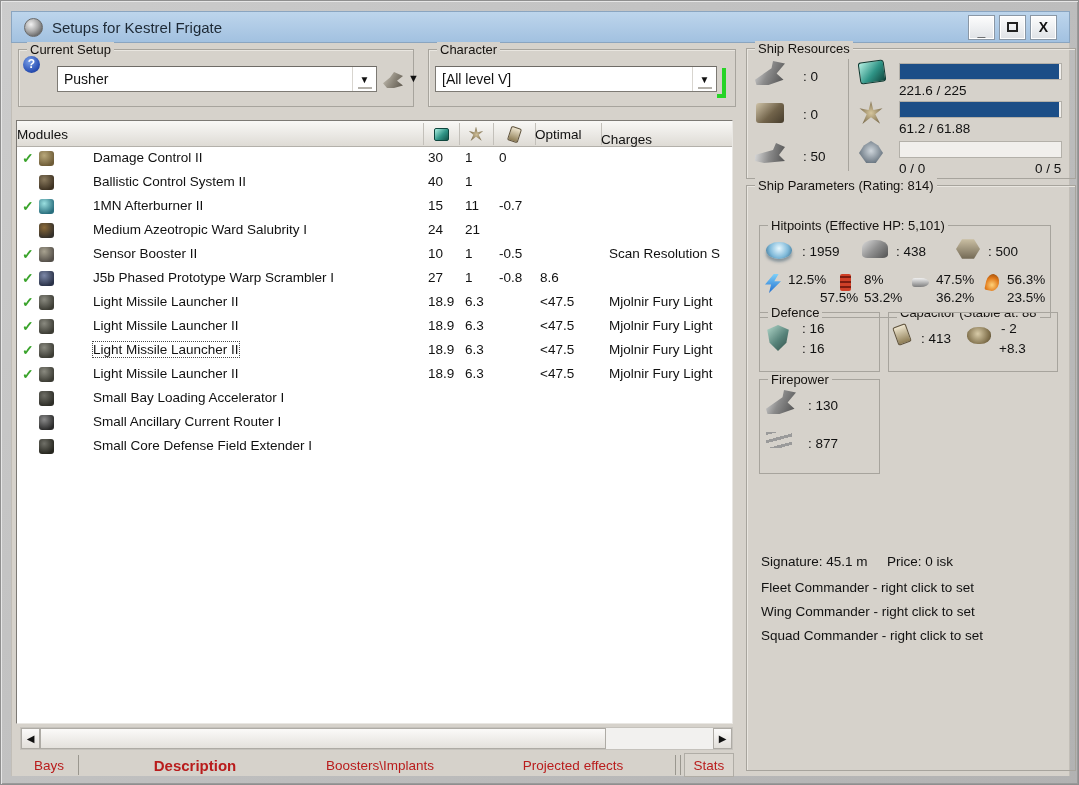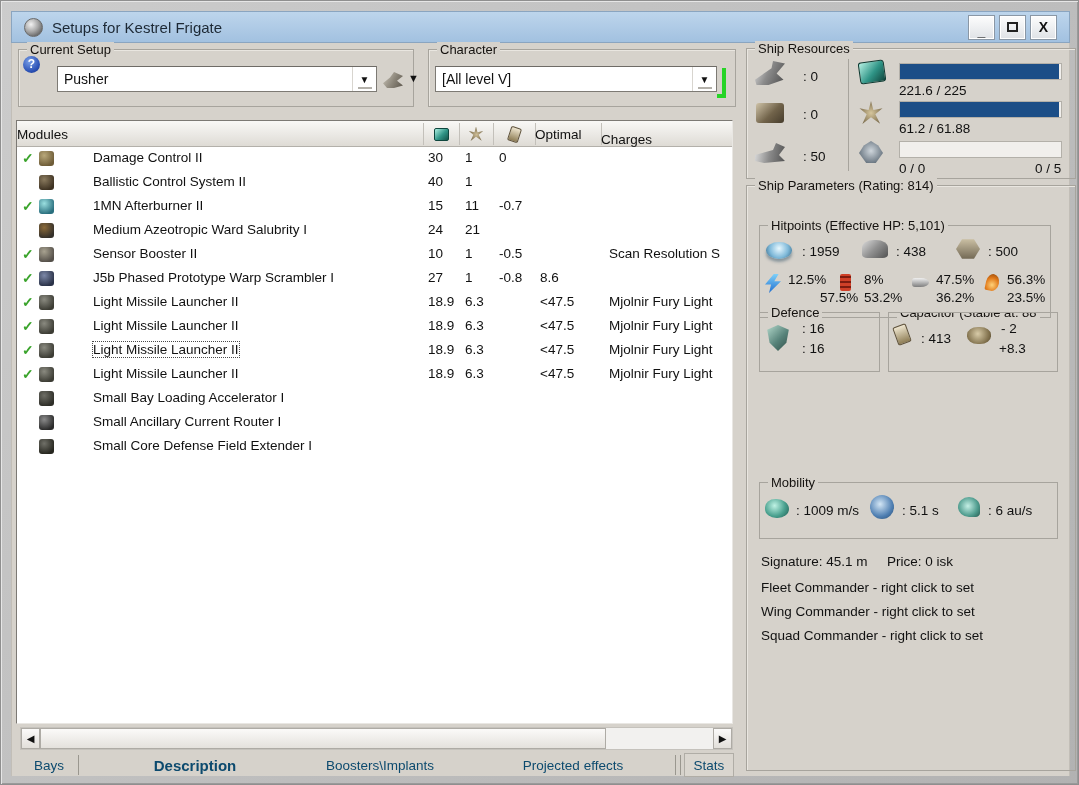--- a/index.html
+++ b/index.html
@@ -55,21 +55,21 @@
   .mc.chg { left: 592px; width: 122px; }
 
   
   .hscroll { position: absolute; left: 8px; top: 684px; width: 713px; height: 23px; background: #f2f1ef; border: 1px solid #c5c2bc; display: flex; }
   .sbtn { width: 19px; height: 100%; background: linear-gradient(#fbfaf9,#e2dfda); border: 1px solid #aeaba5; display: flex; align-items: center; justify-content: center; font-size: 10px; color: #111; }
   .sthumb { width: 566px; height: 100%; background: linear-gradient(#fbfaf9,#e4e1dc); border: 1px solid #aeaba5; }
   .strack { flex: 1; }
   .sbtn.right { margin-left: auto; }
 
   
-  .tabbar { position: absolute; left: 8px; top: 710px; width: 713px; height: 26px; font-size: 13.5px; color: #0c4a6e; }
+  .tabbar { position: absolute; left: 8px; top: 710px; width: 713px; height: 26px; font-size: 13.5px; color: #b91c1c; }
   .tab { position: absolute; top: 0; height: 24px; display: flex; align-items: center; justify-content: center; }
   .tabsep { position: absolute; top: 2px; width: 1px; height: 20px; background: #9a978f; }
   .tab.bold { font-weight: bold; font-size: 15px; }
   .tab.boxed { border: 1px solid #b0ada6; background: #dad6cf; }
 
   
   .vdiv { position: absolute; width: 1px; background: #a7a49d; }
   .ricon { position: absolute; }
   .rtext { position: absolute; font-size: 13.5px; color: #111; white-space: nowrap; }
   .bar { position: absolute; height: 17px; background: #f1efec; border: 1px solid #b3b0a9; }
@@ -401,31 +401,29 @@
 
       <div class="group" style="left:141px; top:126px; width:170px; height:60px; box-shadow:none; overflow:hidden;">
         <span class="glabel" style="max-width:158px;">Capacitor (Stable at: 88</span>
         <div class="ricon batt-i" style="left:6px; top:12px;"></div>
         <div class="rtext" style="left:32px; top:18px;">: 413</div>
         <div class="ricon caprec-i" style="left:78px; top:14px;"></div>
         <div class="rtext" style="left:112px; top:8px;">- 2</div>
         <div class="rtext" style="left:110px; top:28px;">+8.3</div>
       </div>
 
-
-
-      <div class="group" style="left:12px; top:296px; width:299px; height:57px; box-shadow:none;">
-        <span class="glabel">Mobility</span>
-        <div class="ricon speed-i" style="left:5px; top:16px;"></div>
-        <div class="rtext" style="left:36px; top:20px;">: 1009 m/s</div>
-        <div class="ricon align-i" style="left:110px; top:12px;"></div>
-        <div class="rtext" style="left:142px; top:20px;">: 5.1 s</div>
-        <div class="ricon warp-i" style="left:198px; top:14px;"></div>
-        <div class="rtext" style="left:228px; top:20px;">: 6 au/s</div>
-      </div>
+      <div class="group" style="left:12px; top:193px; width:121px; height:95px; box-shadow:none;">
+        <span class="glabel">Firepower</span>
+        <div class="ricon turret-i" style="left:6px; top:10px;"></div>
+        <div class="rtext" style="left:48px; top:18px;">: 130</div>
+        <div class="ricon missile-i" style="left:6px; top:52px;"></div>
+        <div class="rtext" style="left:48px; top:56px;">: 877</div>
+      </div>
+
+
 
       <div class="rtext" style="left:14px; top:368px;">Signature: 45.1 m</div>
       <div class="rtext" style="left:140px; top:368px;">Price: 0 isk</div>
       <div class="rtext" style="left:14px; top:394px;">Fleet Commander - right click to set</div>
       <div class="rtext" style="left:14px; top:418px;">Wing Commander - right click to set</div>
       <div class="rtext" style="left:14px; top:442px;">Squad Commander - right click to set</div>
     </div>
 
   </div>
 </div>

